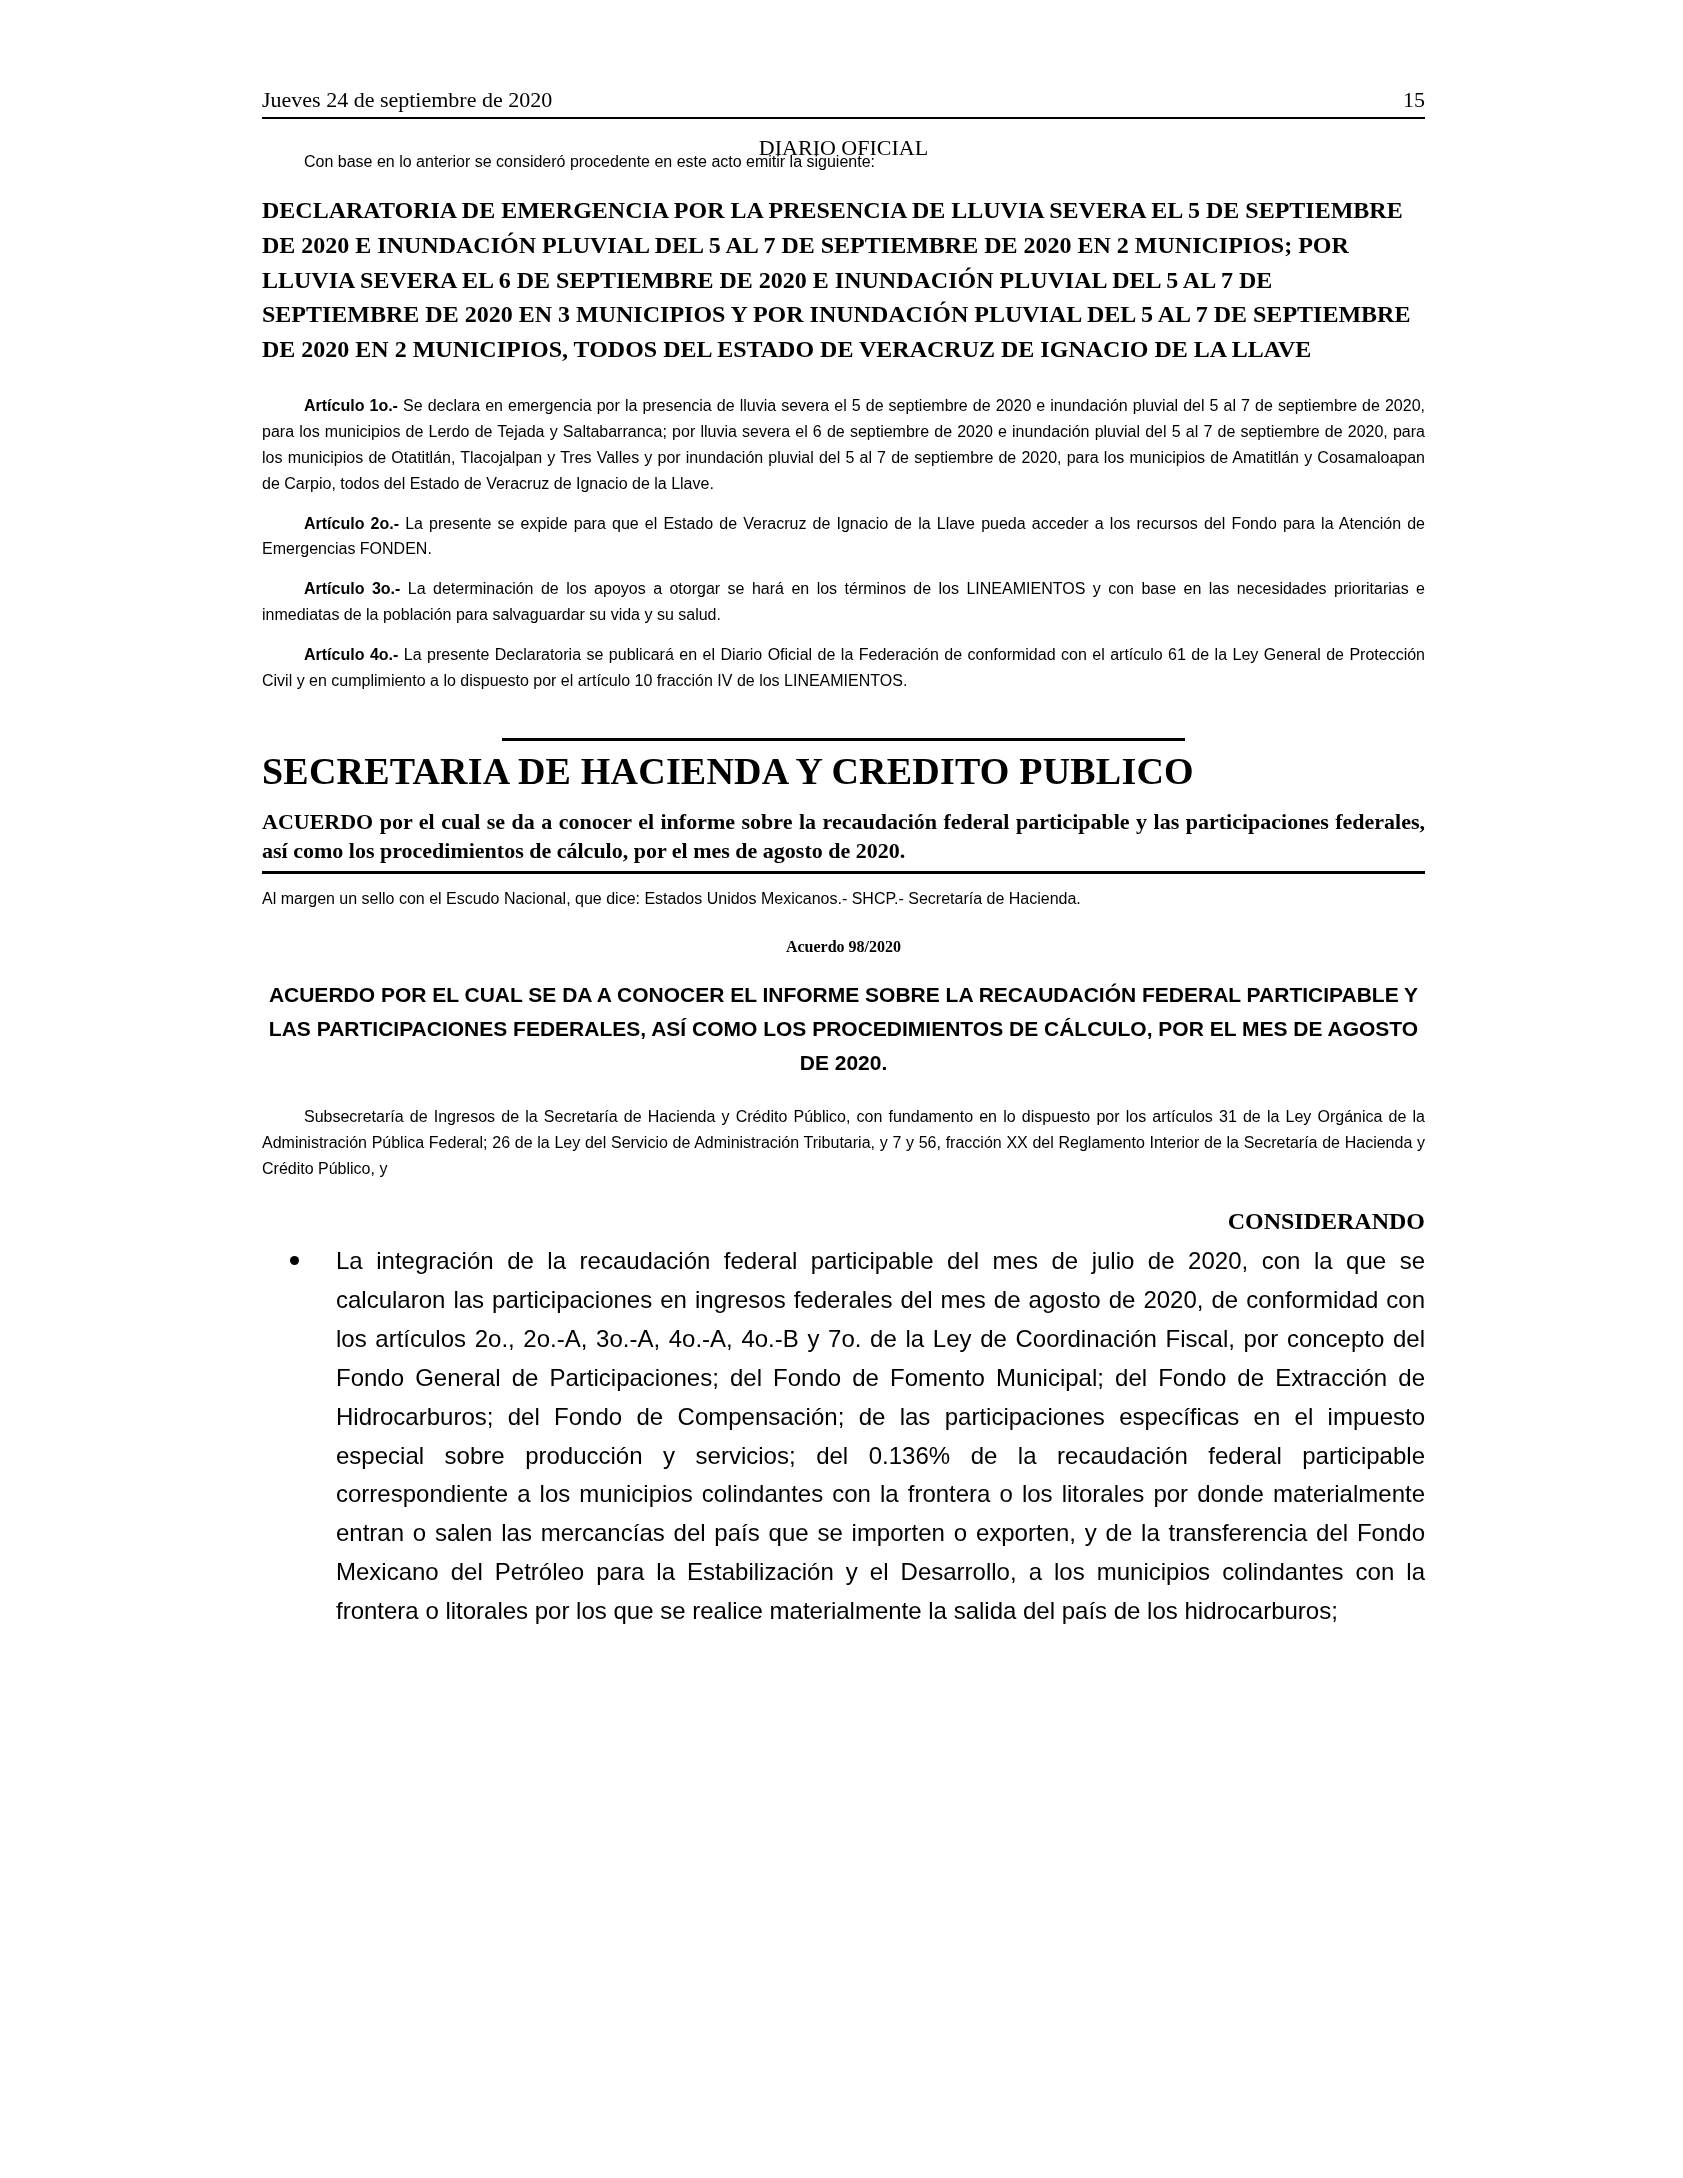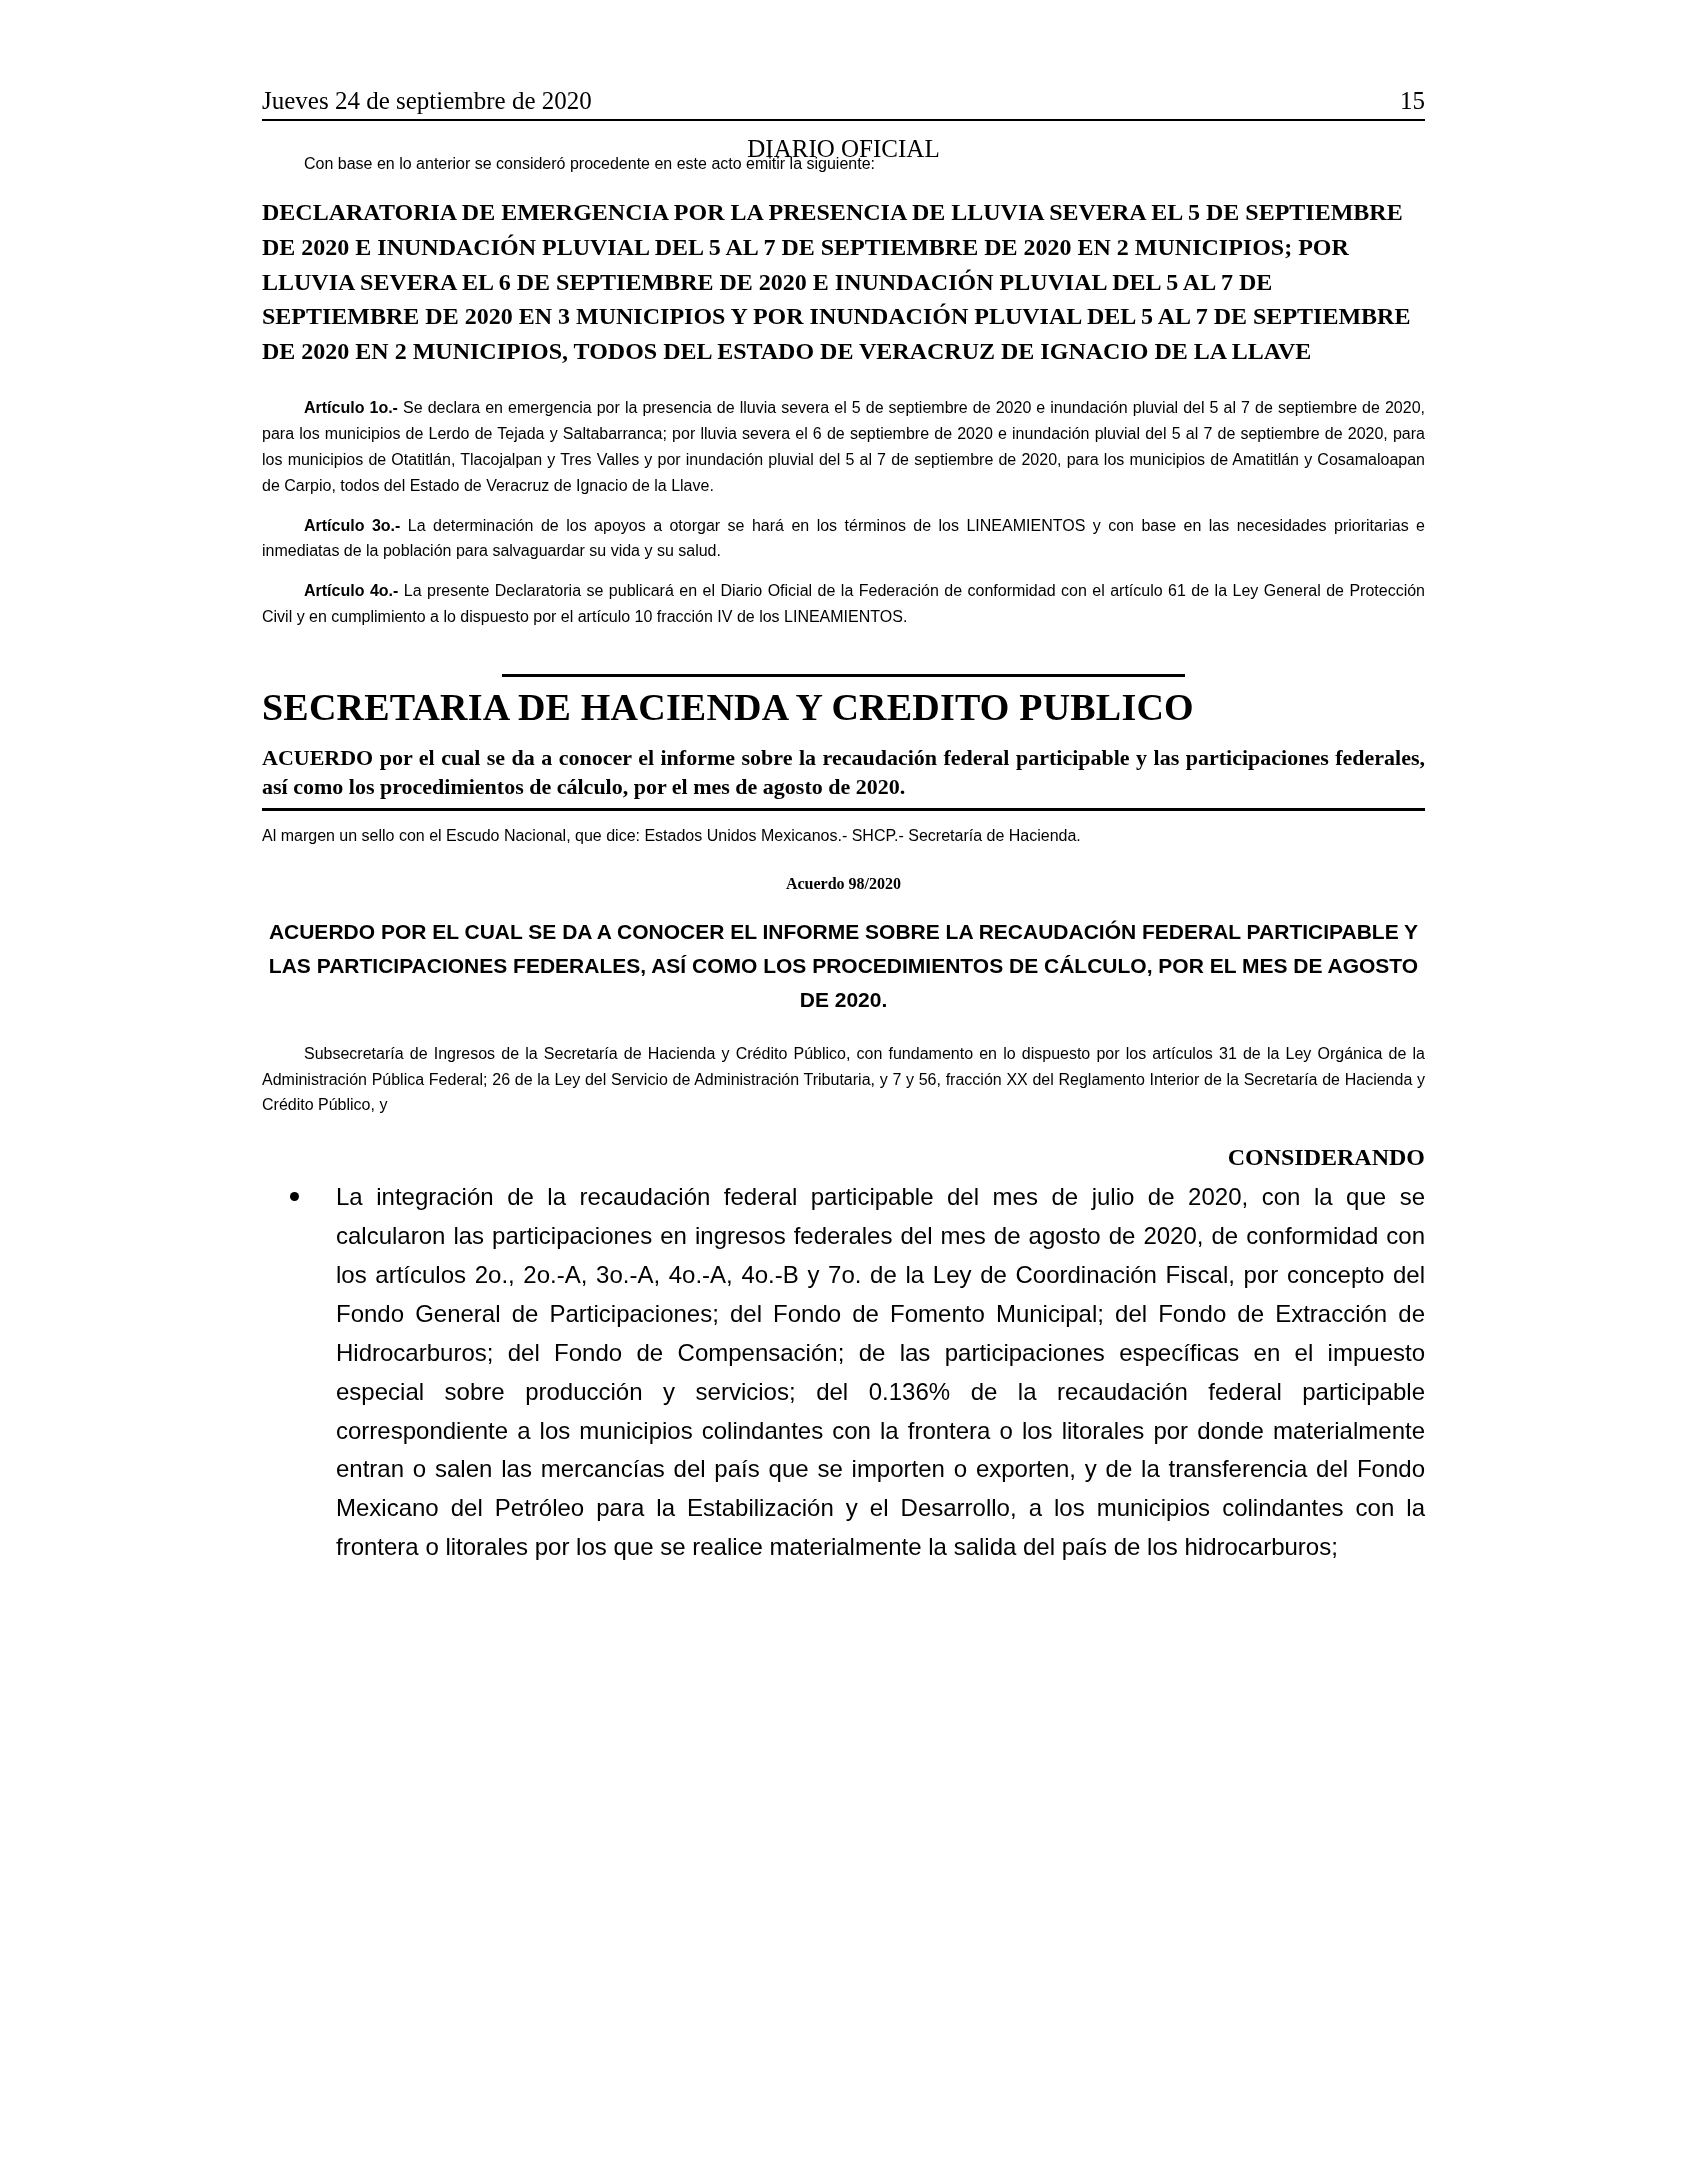--- a/index.html
+++ b/index.html
@@ -26,21 +26,21 @@
     top: 87px;
     width: 1163px;
   }
   
   .doc-header {
     position: relative;
     display: flex;
     align-items: baseline;
     justify-content: space-between;
     font-family: "Liberation Serif", serif;
-    font-size: 25px;
+    font-size: 22px;
     padding-bottom: 4px;
     border-bottom: 2px solid #000;
     margin-bottom: 30px;
   }
   .doc-header .hdr-left { white-space: nowrap; }
   .doc-header .hdr-center {
     position: absolute;
     left: 0; right: 0;
     text-align: center;
     pointer-events: none;
@@ -148,20 +148,21 @@
       <span class="hdr-center">DIARIO OFICIAL</span>
       <span class="hdr-right">15</span>
     </div>
 
     <p class="indent">Con base en lo anterior se consideró procedente en este acto emitir la siguiente:</p>
 
     <h1 class="decl-title">DECLARATORIA DE EMERGENCIA POR LA PRESENCIA DE LLUVIA SEVERA EL 5 DE SEPTIEMBRE DE 2020 E INUNDACIÓN PLUVIAL DEL 5 AL 7 DE SEPTIEMBRE DE 2020 EN 2 MUNICIPIOS; POR LLUVIA SEVERA EL 6 DE SEPTIEMBRE DE 2020 E INUNDACIÓN PLUVIAL DEL 5 AL 7 DE SEPTIEMBRE DE 2020 EN 3 MUNICIPIOS Y POR INUNDACIÓN PLUVIAL DEL 5 AL 7 DE SEPTIEMBRE DE 2020 EN 2 MUNICIPIOS, TODOS DEL ESTADO DE VERACRUZ DE IGNACIO DE LA LLAVE</h1>
 
     <p class="indent"><span class="bold">Artículo 1o.-</span><span> Se declara en emergencia por la presencia de lluvia severa el 5 de septiembre de 2020 e inundación pluvial del 5 al 7 de septiembre de 2020, para los municipios de Lerdo de Tejada y Saltabarranca; por lluvia severa el 6 de septiembre de 2020 e inundación pluvial del 5 al 7 de septiembre de 2020, para los municipios de Otatitlán, Tlacojalpan y Tres Valles y por inundación pluvial del 5 al 7 de septiembre de 2020, para los municipios de Amatitlán y Cosamaloapan de Carpio, todos del Estado de Veracruz de Ignacio de la Llave.</span></p>
 
+    <p class="indent"><span class="bold">Artículo 2o.-</span><span> La presente se expide para que el Estado de Veracruz de Ignacio de la Llave pueda acceder a los recursos del Fondo para la Atención de Emergencias FONDEN.</span></p>
 
     <p class="indent"><span class="bold">Artículo 3o.-</span><span> La determinación de los apoyos a otorgar se hará en los términos de los LINEAMIENTOS y con base en las necesidades prioritarias e inmediatas de la población para salvaguardar su vida y su salud.</span></p>
 
     <p class="indent"><span class="bold">Artículo 4o.-</span><span> La presente Declaratoria se publicará en el Diario Oficial de la Federación de conformidad con el artículo 61 de la Ley General de Protección Civil y en cumplimiento a lo dispuesto por el artículo 10 fracción IV de los LINEAMIENTOS.</span></p>
 
 
     <div class="rule-top"></div>
 
     <h2 class="dependencia">SECRETARIA DE HACIENDA Y CREDITO PUBLICO</h2>
 

